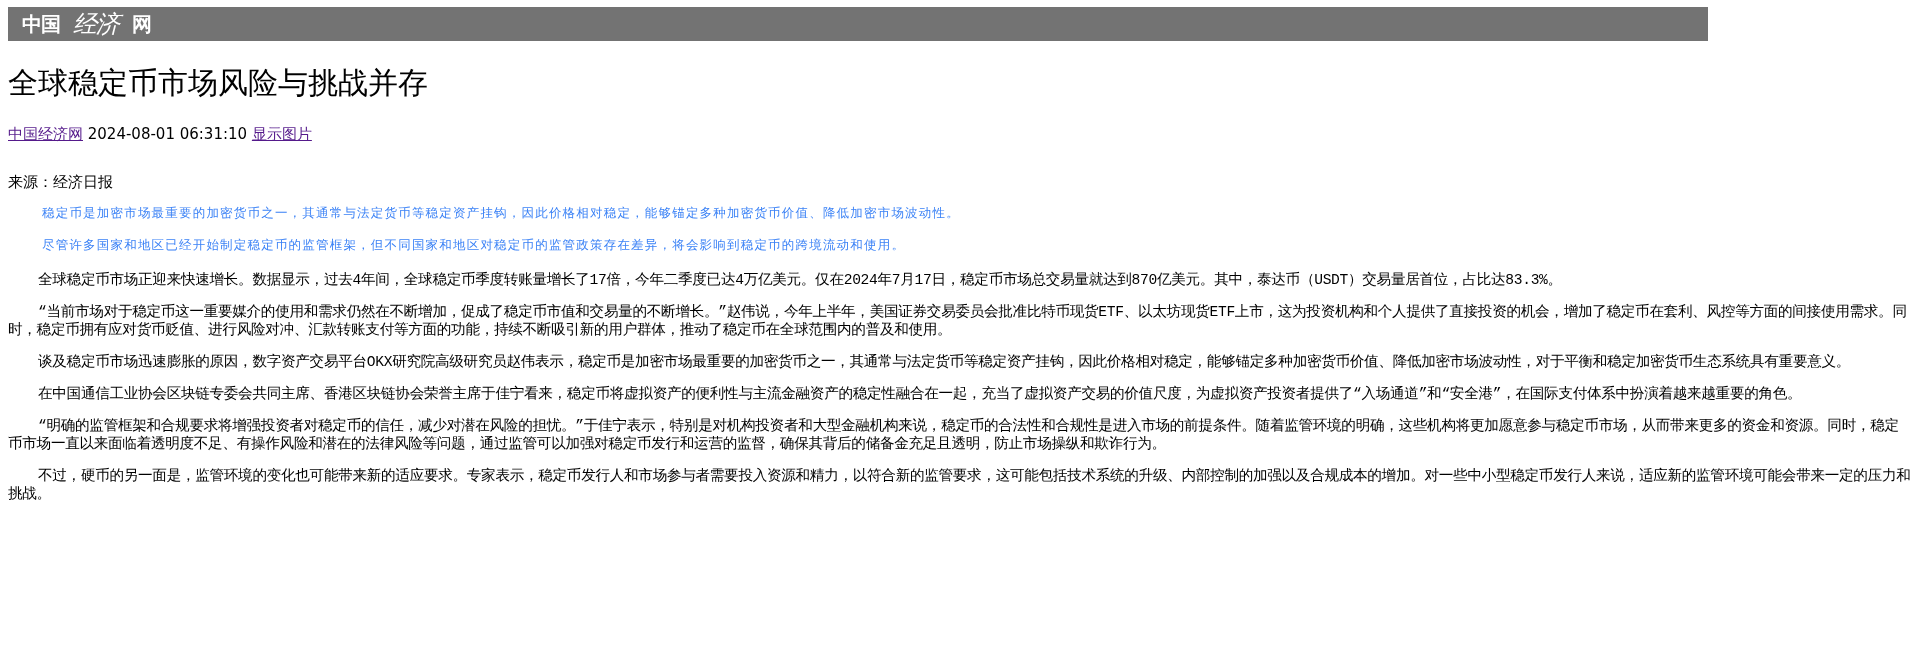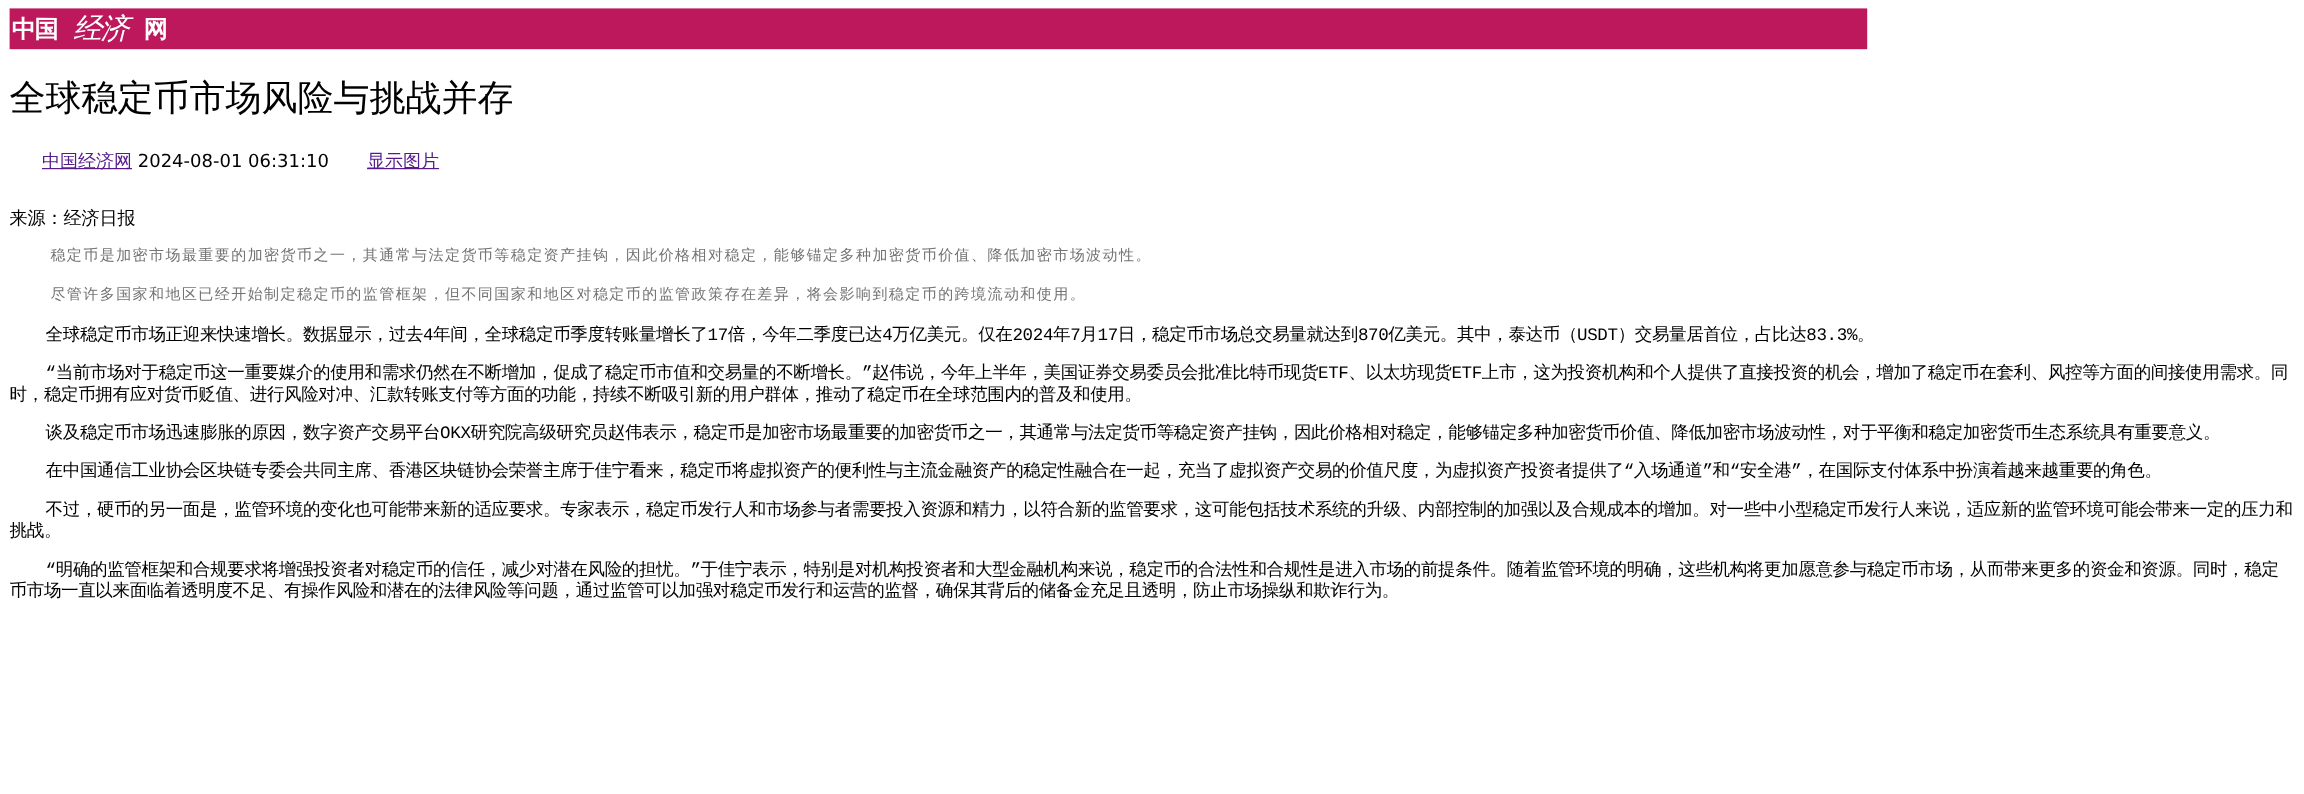--- a/index.html
+++ b/index.html
@@ -12,27 +12,27 @@
       width: 1920px;
       height: 662px;
       overflow: hidden;
       font-family: "DejaVu Sans", "Liberation Sans", sans-serif;
       font-size: 15px;
     }
     .page {
       padding: 7px 8px 0 8px;
     }
     .banner {
-      width: 1548px;
+      width: 1700px;
       height: 34px;
-      background: #be185d;
+      background: #737373;
       display: flex;
       align-items: center;
       box-sizing: border-box;
-      padding-left: 2px;
+      padding-left: 14px;
     }
     .logo {
       color: #ffffff;
       font-family: "DejaVu Serif", "Liberation Serif", serif;
       font-weight: bold;
       font-size: 20px;
       letter-spacing: -1px;
       line-height: 1;
       display: flex;
       align-items: center;
@@ -50,35 +50,34 @@
       line-height: 36px;
       letter-spacing: 0px;
     }
     .meta {
       margin-top: 24px;
       font-size: 15px;
       line-height: 18px;
     }
     .meta a {
       color: #551a8b;
-      margin-left: 27px;
     }
     .source {
       margin-top: 30px;
       font-size: 15px;
       line-height: 18px;
     }
     .lead {
       margin: 14px 0 0 0;
       text-indent: 34px;
       font-family: "DejaVu Serif", "Liberation Serif", serif;
       font-size: 12.5px;
       line-height: 16px;
       letter-spacing: 1.2px;
-      color: #737373;
+      color: #3b82f6;
     }
     .lead + .lead {
       margin-top: 16px;
     }
     .para {
       margin: 14px 0 0 0;
       text-indent: 30px;
       font-size: 14.6px;
       line-height: 18px;
       letter-spacing: -0.3px;
@@ -113,16 +112,16 @@
   <div>
     <p class="lead">稳定币是加密市场最重要的加密货币之一，其通常与法定货币等稳定资产挂钩，因此价格相对稳定，能够锚定多种加密货币价值、降低加密市场波动性。</p>
     <p class="lead">尽管许多国家和地区已经开始制定稳定币的监管框架，但不同国家和地区对稳定币的监管政策存在差异，将会影响到稳定币的跨境流动和使用。</p>
   </div>
 
   <div>
     <p class="para first">全球稳定币市场正迎来快速增长。数据显示，过去4年间，全球稳定币季度转账量增长了17倍，今年二季度已达4万亿美元。仅在2024年7月17日，稳定币市场总交易量就达到870亿美元。其中，泰达币（USDT）交易量居首位，占比达83.3%。</p>
     <p class="para">“当前市场对于稳定币这一重要媒介的使用和需求仍然在不断增加，促成了稳定币市值和交易量的不断增长。”赵伟说，今年上半年，美国证券交易委员会批准比特币现货ETF、以太坊现货ETF上市，这为投资机构和个人提供了直接投资的机会，增加了稳定币在套利、风控等方面的间接使用需求。同时，稳定币拥有应对货币贬值、进行风险对冲、汇款转账支付等方面的功能，持续不断吸引新的用户群体，推动了稳定币在全球范围内的普及和使用。</p>
     <p class="para">谈及稳定币市场迅速膨胀的原因，数字资产交易平台OKX研究院高级研究员赵伟表示，稳定币是加密市场最重要的加密货币之一，其通常与法定货币等稳定资产挂钩，因此价格相对稳定，能够锚定多种加密货币价值、降低加密市场波动性，对于平衡和稳定加密货币生态系统具有重要意义。</p>
     <p class="para">在中国通信工业协会区块链专委会共同主席、香港区块链协会荣誉主席于佳宁看来，稳定币将虚拟资产的便利性与主流金融资产的稳定性融合在一起，充当了虚拟资产交易的价值尺度，为虚拟资产投资者提供了“入场通道”和“安全港”，在国际支付体系中扮演着越来越重要的角色。</p>
+    <p class="para">“明确的监管框架和合规要求将增强投资者对稳定币的信任，减少对潜在风险的担忧。”于佳宁表示，特别是对机构投资者和大型金融机构来说，稳定币的合法性和合规性是进入市场的前提条件。随着监管环境的明确，这些机构将更加愿意参与稳定币市场，从而带来更多的资金和资源。同时，稳定币市场一直以来面临着透明度不足、有操作风险和潜在的法律风险等问题，通过监管可以加强对稳定币发行和运营的监督，确保其背后的储备金充足且透明，防止市场操纵和欺诈行为。</p>
     <p class="para">不过，硬币的另一面是，监管环境的变化也可能带来新的适应要求。专家表示，稳定币发行人和市场参与者需要投入资源和精力，以符合新的监管要求，这可能包括技术系统的升级、内部控制的加强以及合规成本的增加。对一些中小型稳定币发行人来说，适应新的监管环境可能会带来一定的压力和挑战。</p>
-    <p class="para">“明确的监管框架和合规要求将增强投资者对稳定币的信任，减少对潜在风险的担忧。”于佳宁表示，特别是对机构投资者和大型金融机构来说，稳定币的合法性和合规性是进入市场的前提条件。随着监管环境的明确，这些机构将更加愿意参与稳定币市场，从而带来更多的资金和资源。同时，稳定币市场一直以来面临着透明度不足、有操作风险和潜在的法律风险等问题，通过监管可以加强对稳定币发行和运营的监督，确保其背后的储备金充足且透明，防止市场操纵和欺诈行为。</p>
   </div>
 </div>
 
 </body></html>

